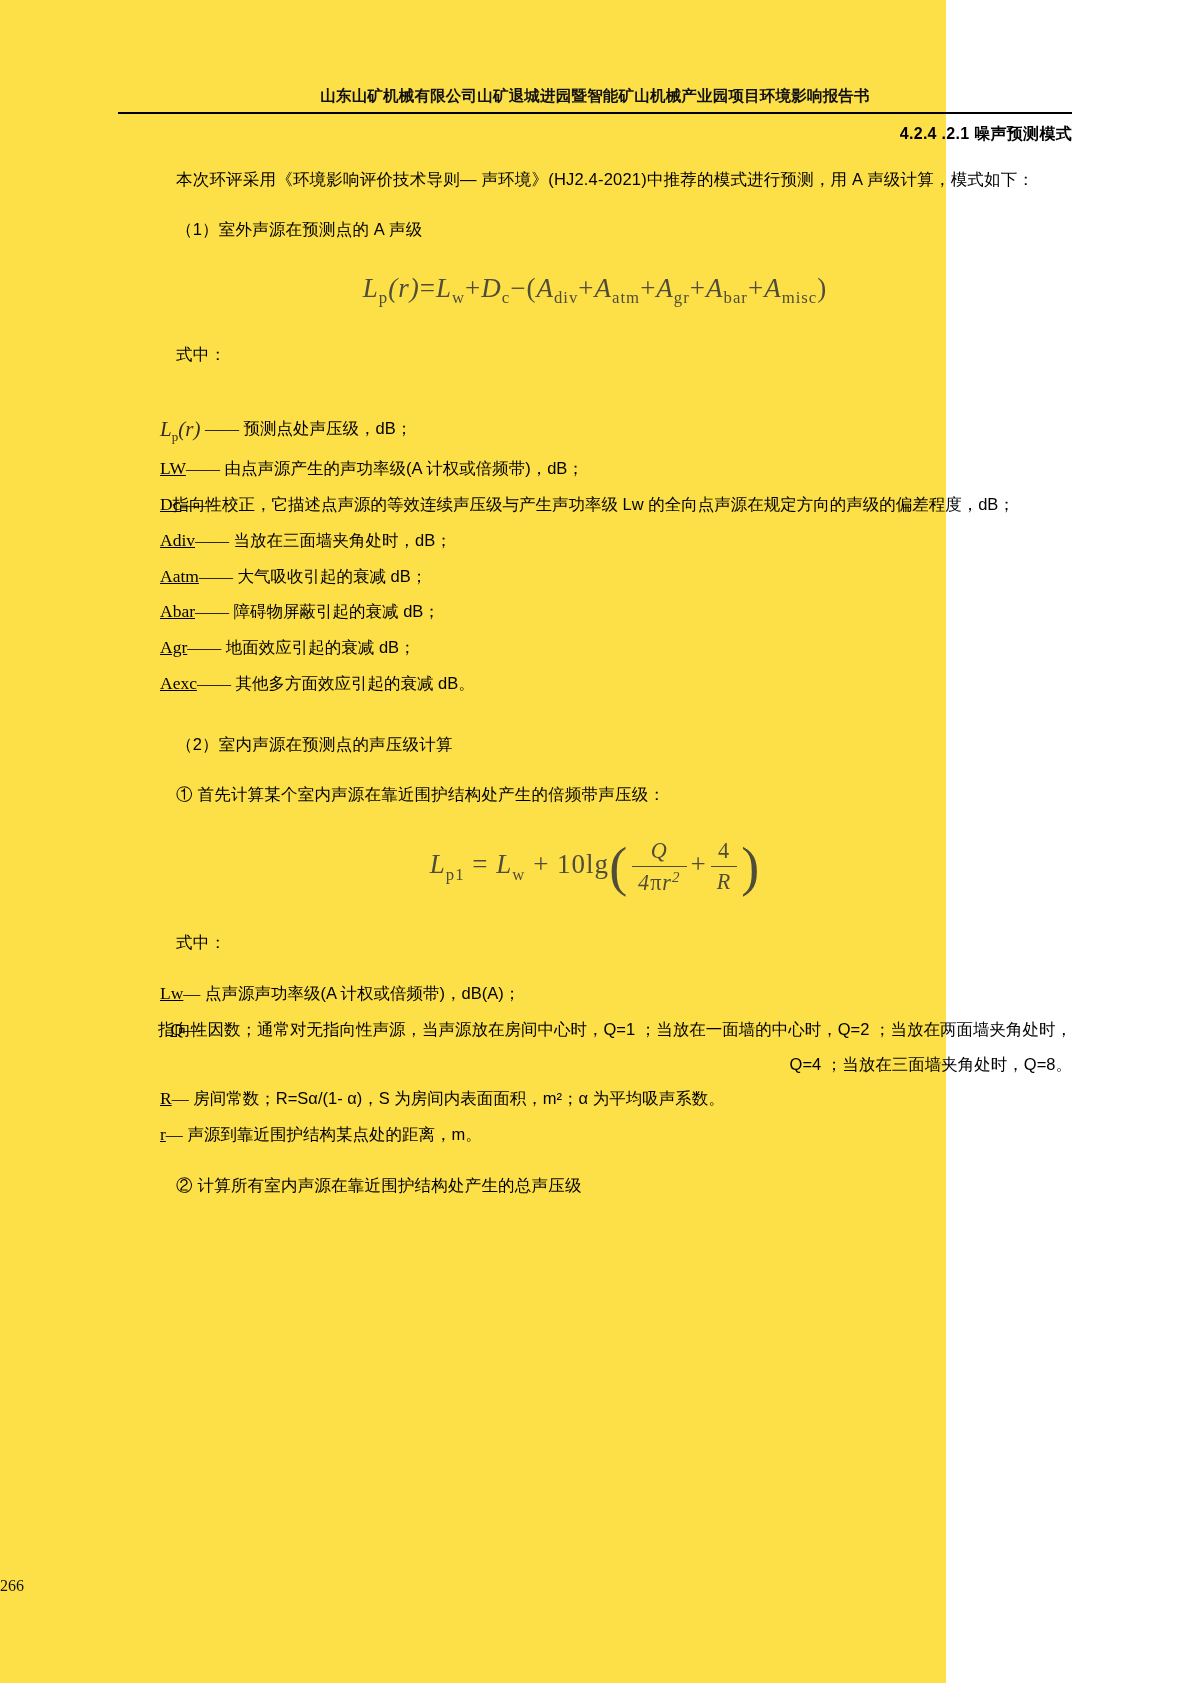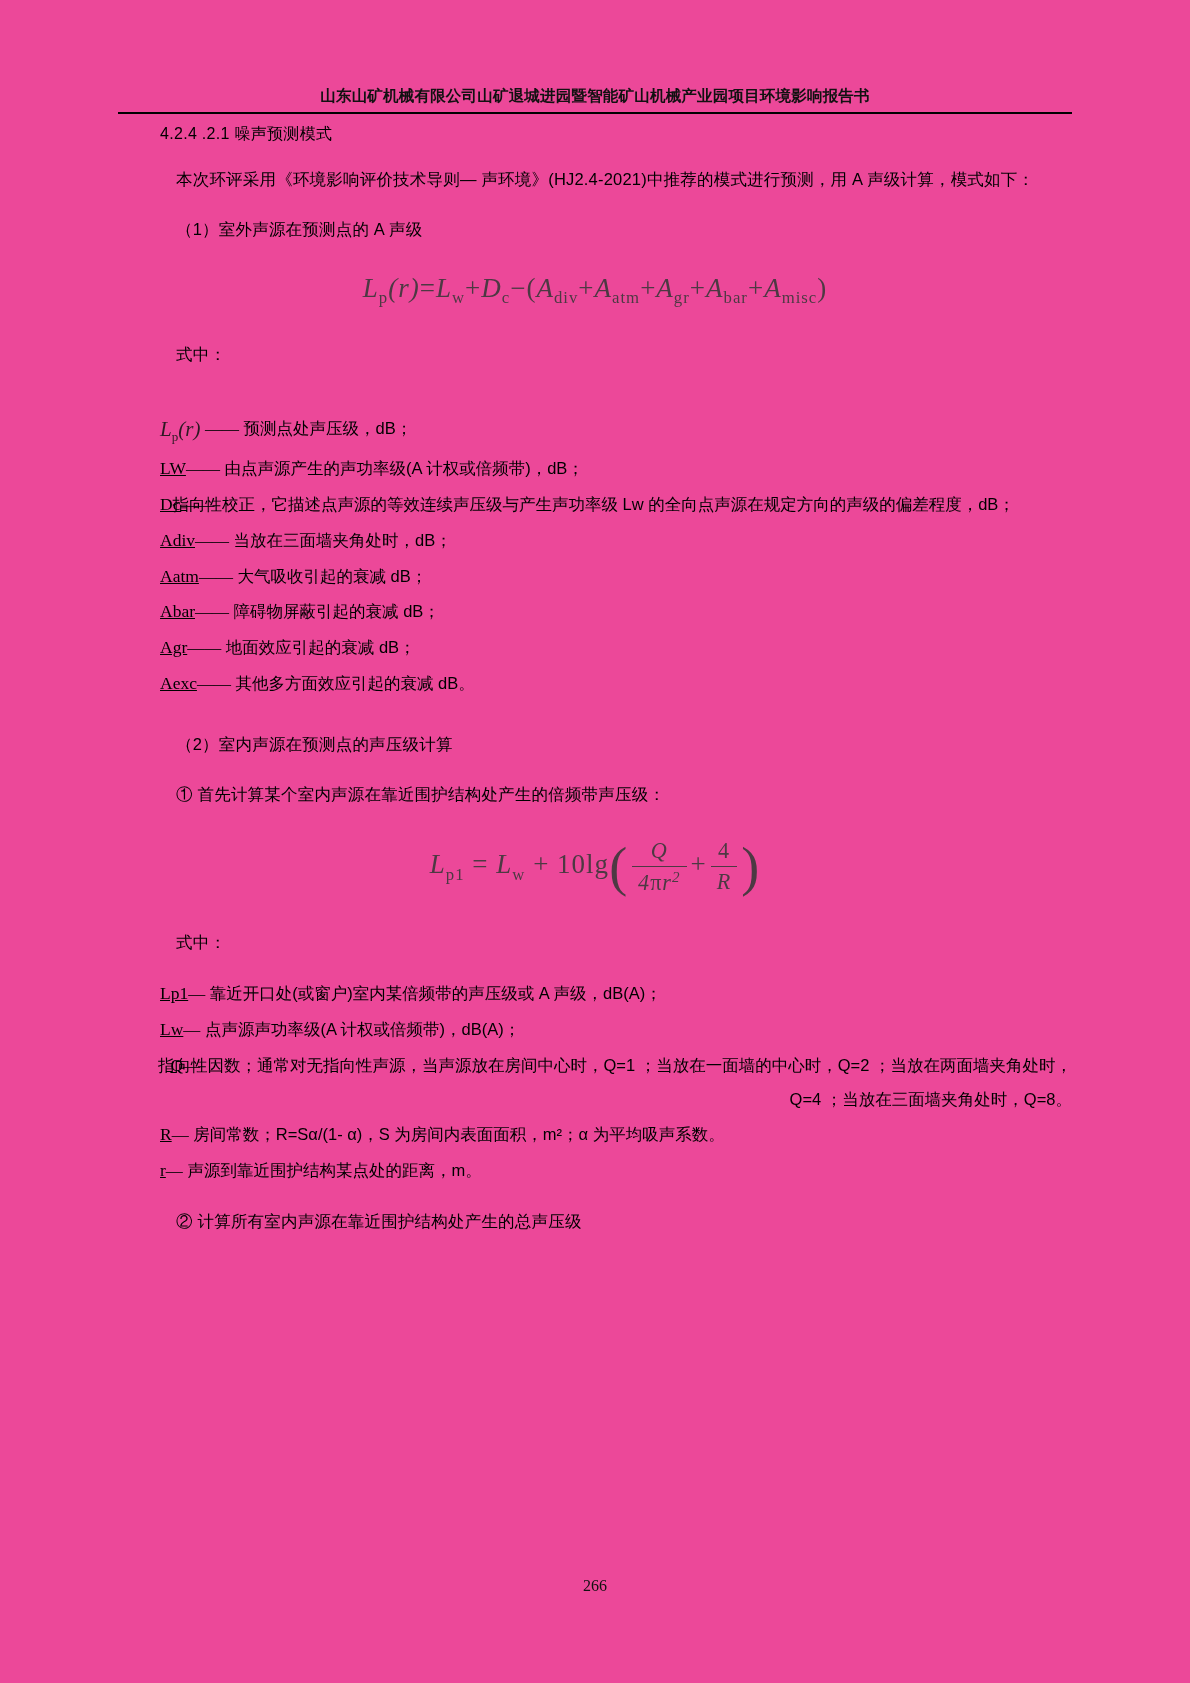--- a/index.html
+++ b/index.html
@@ -1,24 +1,24 @@
 <!DOCTYPE html>
 <html><head>
 <meta charset="utf-8">
 <style>
   html, body {
     margin: 0;
     padding: 0;
     background: #ffffff;
   }
   .page {
-    width: 1190px;
+    width: 946px;
     height: 1683px;
     position: relative;
-    background: #ec4899;
+    background: #fde047;
     font-family: "Liberation Serif", serif;
     color: #000000;
     box-sizing: border-box;
   }
   .header {
     position: absolute;
     top: 86px;
     left: 120px;
     width: 950px;
     text-align: center;
@@ -44,24 +44,25 @@
   .h1 {
     font-family: "Liberation Sans", sans-serif;
     font-size: 17px;
     font-weight: 700;
     margin: 0 0 18px 0;
     letter-spacing: 0.3px;
   }
   .h2 {
     font-family: "Liberation Sans", sans-serif;
     font-size: 16px;
-    font-weight: 400;
+    font-weight: 700;
     margin: 0 0 18px 0;
     padding-left: 42px;
     letter-spacing: 0.3px;
+    text-align: right;
   }
   .p {
     font-family: "Liberation Sans", sans-serif;
     font-size: 16.5px;
     line-height: 2.05;
     margin: 16px;
     text-align: justify;
     letter-spacing: 0.2px;
   }
   .indent {
@@ -137,21 +138,20 @@
   }
   .tail-serif {
     font-family: "Liberation Serif", serif;
     font-size: 17px;
   }
   .pagenum {
     position: absolute;
     bottom: 88px;
     left: 0;
     width: 1190px;
-    text-align: center;
     font-family: "Liberation Serif", serif;
     font-size: 16px;
     color: #111;
   }
   .blockgap-sm { height: 10px; }
   .blockgap-md { height: 20px; }
 </style>
 </head>
 <body>
 
@@ -234,24 +234,20 @@
       <span class="formula-img" aria-label="formula">
         <i>L</i><span class="sub">p1</span> <span style="font-style:normal">=</span> <i>L</i><span class="sub">w</span> <span style="font-style:normal">+ 10</span><span style="font-style:normal">lg</span><span class="bigparen">(</span><span class="frac"><span class="num"><i>Q</i></span><span class="den">4<span style="font-style:normal">π</span><i>r</i><span class="supnum">2</span></span></span><span style="font-style:normal">+</span><span class="frac"><span class="num" style="font-style:normal">4</span><span class="den"><i>R</i></span></span><span class="bigparen">)</span>
       </span>
       
     </div>
 
     <p class="p indent">式中：</p>
 
     <div class="deflist">
 
-      <div class="row">
-        <span class="term">Lp1</span><span class="tail-serif">—</span>
-        <span>靠近开口处(或窗户)室内某倍频带的声压级或 A 声级，dB(A)；</span>
-      </div>
 
       <div class="row">
         <span class="term">Lw</span><span class="tail-serif">—</span>
         <span>点声源声功率级(A 计权或倍频带)，dB(A)；</span>
       </div>
 
       <div class="row" style="text-indent:0;text-align:right;">
         <span class="term">Q</span><span class="tail-serif">—</span><span style="margin-left:-42px">指向性因数；通常对无指向性声源，当声源放在房间中心时，Q=1 ；当放在一面墙的中心时，Q=2 ；当放在两面墙夹角处时，Q=4 ；当放在三面墙夹角处时，Q=8。</span>
       </div>
 

